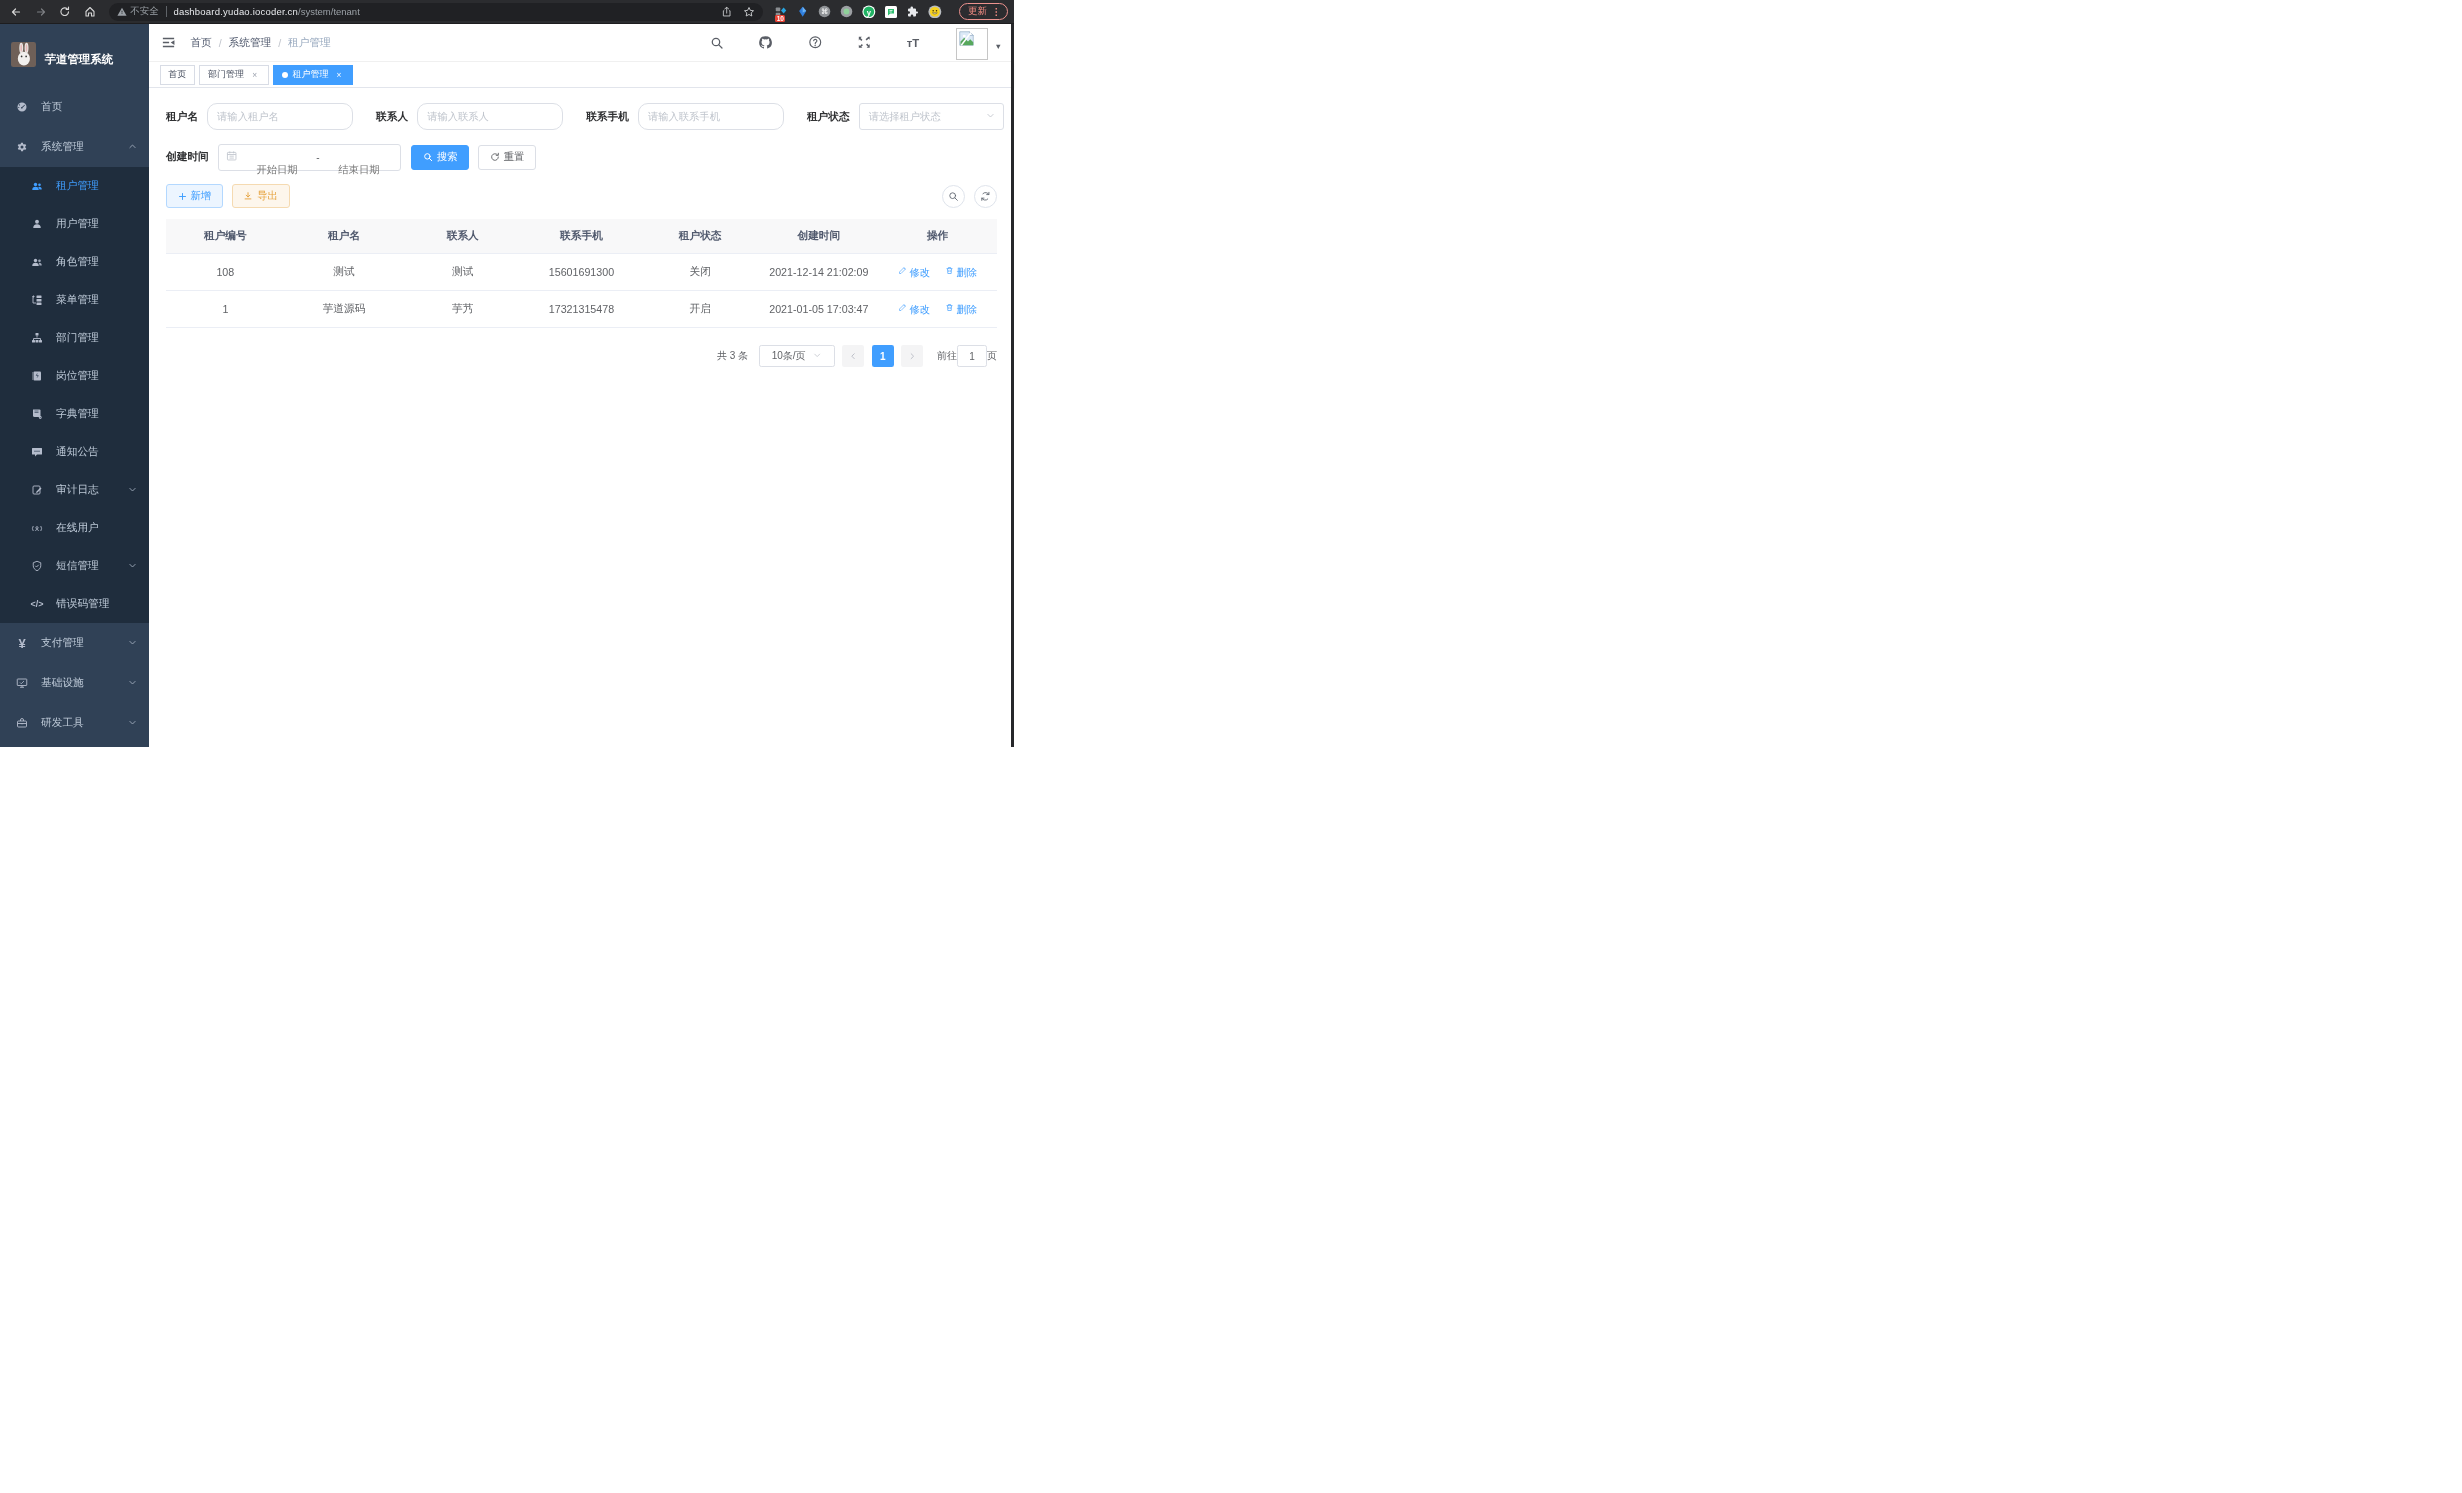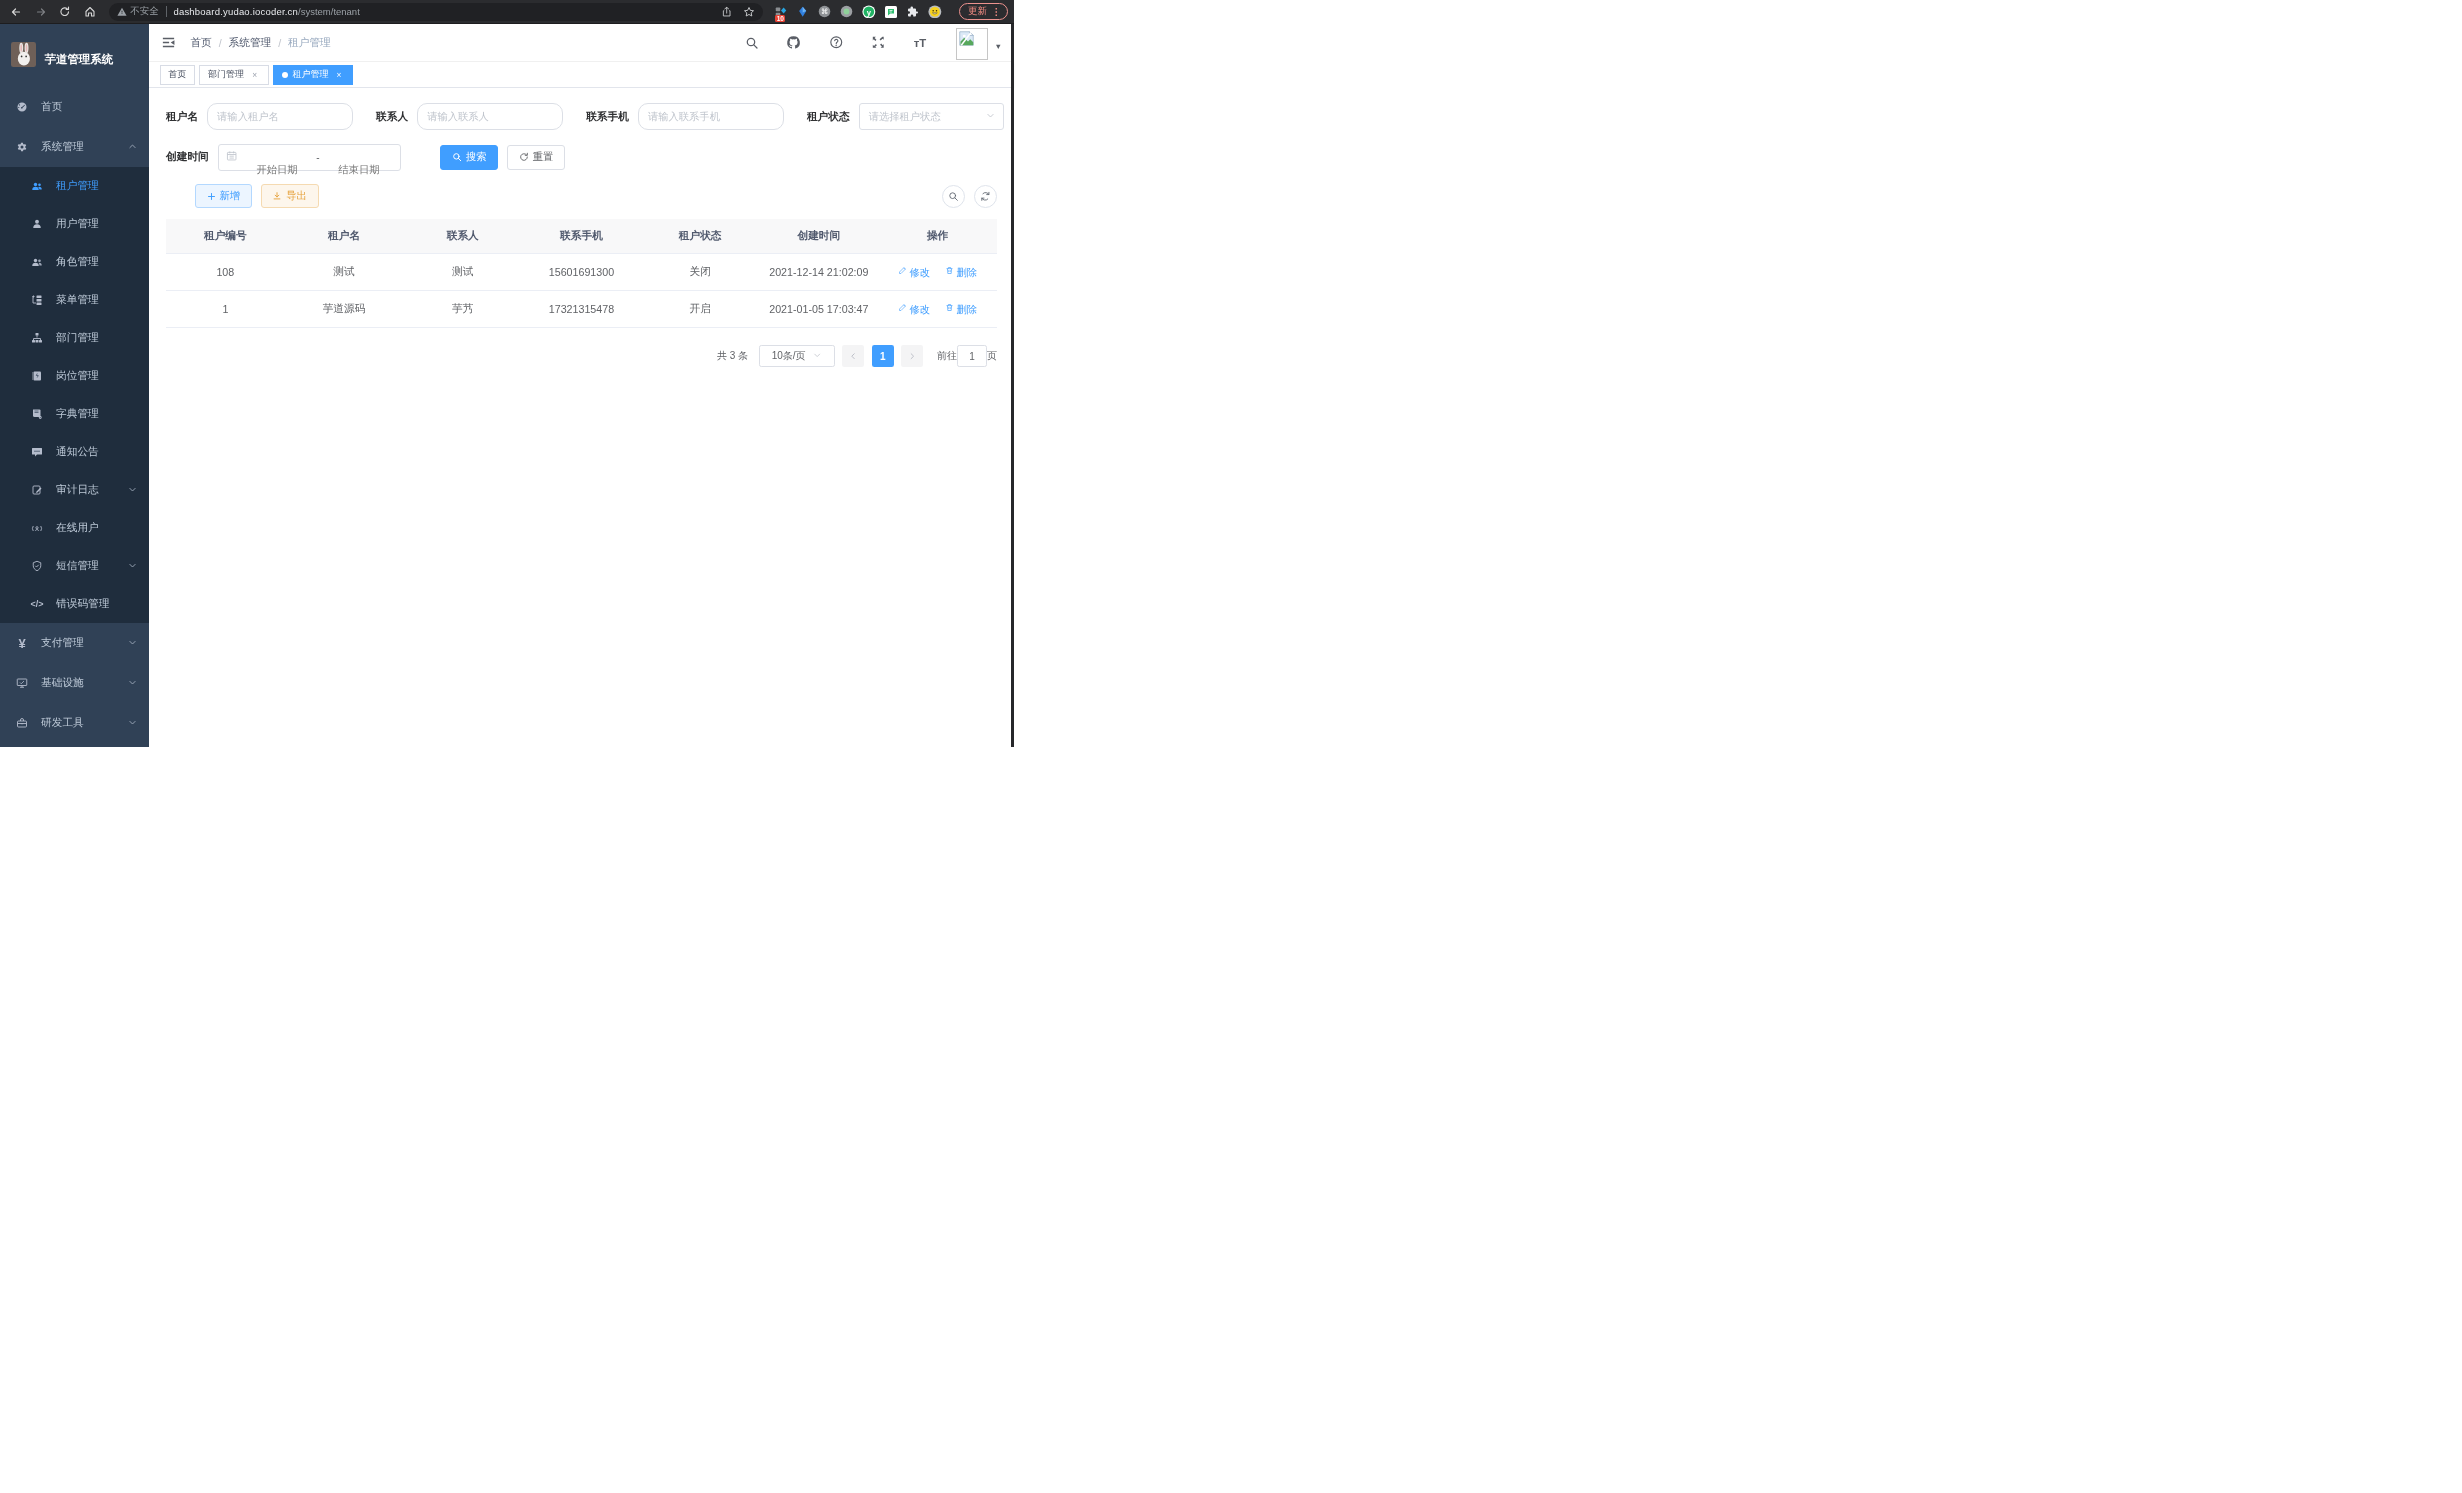--- a/index.html
+++ b/index.html
@@ -62,21 +62,21 @@
   .mi-yen { font-size:13px; font-weight:bold; }
 
   
   .main { flex:1 1 auto; display:flex; flex-direction:column; min-width:0; background:#fff; }
   .navbar { height:38px; display:flex; align-items:center; padding:0 12px 0 10.7px; border-bottom:0.8px solid #f0f0f0; flex:0 0 auto; }
   .hamburger { width:17px; height:17px; color:#5a5e66; display:flex; align-items:center; justify-content:center; cursor:pointer; }
   .breadcrumb { display:flex; align-items:center; margin-left:13.7px; font-size:10.7px; }
   .crumb { color:#515a6e; }
   .crumb-sep { margin:0 6.9px; color:#c0c4cc; }
   .crumb.last { color:#97a8be; }
-  .nav-right { margin-left:auto; display:flex; align-items:center; gap:25px; color:#5a5e66; }
+  .nav-right { margin-left:auto; display:flex; align-items:center; gap:32px; color:#5a5e66; }
   .nav-ic { width:17px; height:17px; display:flex; align-items:center; justify-content:center; cursor:pointer; }
   .font-ic { font-weight:bold; font-size:11.4px; color:#5a5e66; }
   .avatar-wrap { display:flex; align-items:flex-start; gap:6px; margin-left:3px; }
   .avatar { width:32px; height:32px; border:0.8px solid #c6c6c6; background:#fff; margin-top:3px; position:relative; }
   .avatar svg { position:absolute; top:1.5px; left:1.5px; }
   .avatar-caret { color:#5a5e66; margin-top:17px; font-size:7.6px; }
 
   
   .tags { height:26px; border-bottom:0.8px solid #e2e5ec; box-shadow:0 0.8px 2.3px rgba(0,0,0,.06); display:flex; align-items:center; padding:0 10.7px; gap:4.6px; flex:0 0 auto; background:#fff; }
   .tag { height:20px; display:flex; align-items:center; border:0.8px solid #d8dce5; background:#fff; color:#495060; font-size:9px; padding:0 7.6px; cursor:pointer; }
@@ -92,21 +92,21 @@
   .f-group { display:flex; align-items:center; margin-right:23px; }
   .f-label { font-size:10.7px; font-weight:bold; color:#303133; margin-right:9px; white-space:nowrap; }
   .f-input { width:146px; height:27px; border:0.8px solid #dcdfe6; border-radius:10px; padding:0 9px; font-size:10.3px; color:#606266; outline:none; font-family:inherit; }
   .f-input::placeholder { color:#bfc4cc; }
   .f-select { width:145px; height:27px; border:0.8px solid #dcdfe6; border-radius:3px; display:flex; align-items:center; padding:0 7.6px 0 9px; cursor:pointer; }
   .f-select .ph { color:#bfc4cc; font-size:10.3px; flex:1; }
   .f-select .caret { color:#c0c4cc; font-size:8.4px; }
   .date-range { width:183px; height:27px; border:0.8px solid #dcdfe6; border-radius:3px; display:flex; align-items:center; padding:0 7.6px; gap:6px; }
   .date-range .dph { color:#bfc4cc; font-size:10.3px; flex:1; text-align:center; border:none; outline:none; width:53px; font-family:inherit; background:transparent;margin-top:24px; }
   .date-range .dsep { color:#606266; font-size:10px; }
-  .btn { height:25px; border-radius:3px; font-size:10.3px; display:inline-flex; align-items:center; justify-content:center; padding:0 10.7px; cursor:pointer; border:0.8px solid #dcdfe6; background:#fff; color:#606266; gap:3.8px;margin-left:29px; }
+  .btn { height:25px; border-radius:3px; font-size:10.3px; display:inline-flex; align-items:center; justify-content:center; padding:0 10.7px; cursor:pointer; border:0.8px solid #dcdfe6; background:#fff; color:#606266; gap:3.8px; }
   .btn-primary { background:#409eff; border-color:#409eff; color:#fff; }
   .btn-plain-primary { background:#ecf5ff; border-color:#b3d8ff; color:#409eff; height:23.6px; }
   .btn-plain-warning { background:#fdf6ec; border-color:#f5dab1; color:#e6a23c; height:23.6px; }
   .toolbar-row { display:flex; align-items:center; margin-bottom:10.7px; }
   .toolbar-right { margin-left:auto; display:flex; gap:9px; }
   .circle-btn { width:23px; height:23px; border-radius:50%; border:0.8px solid #dfe4ec; display:flex; align-items:center; justify-content:center; color:#5f6670; cursor:pointer; background:#fff; }
 
   
   table.grid { width:100%; border-collapse:collapse; table-layout:fixed; }
   .grid th { background:#f8f8f9; color:#515a6e; font-size:10.7px; font-weight:bold; height:35px; border-bottom:0.8px solid #ebeef5; text-align:center; }

